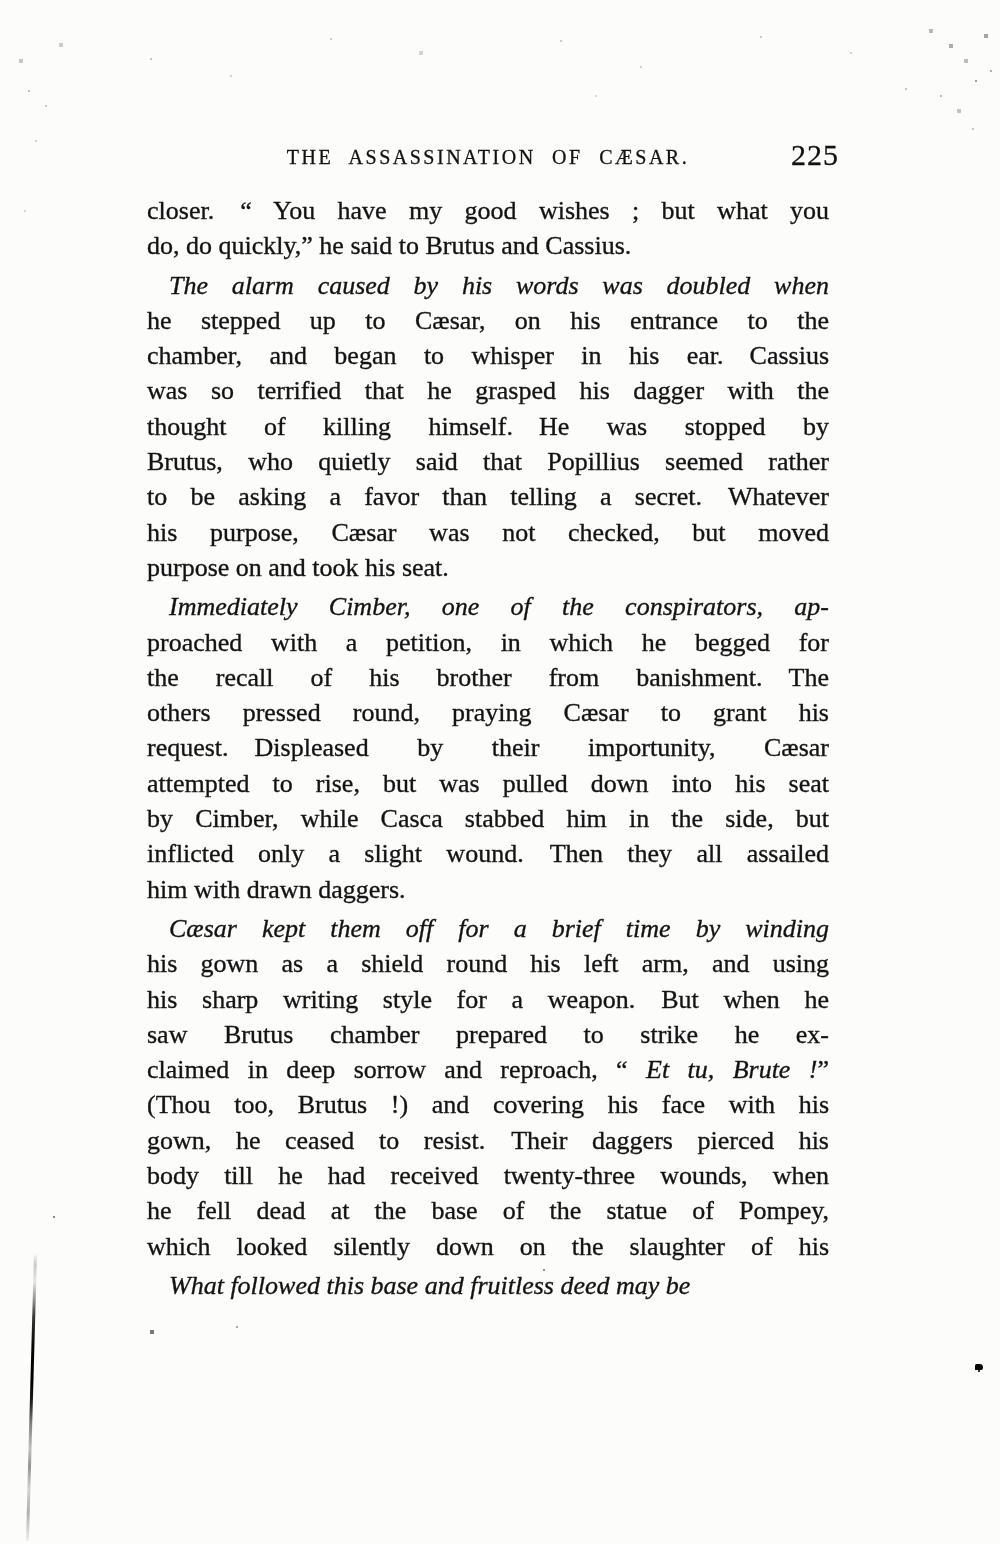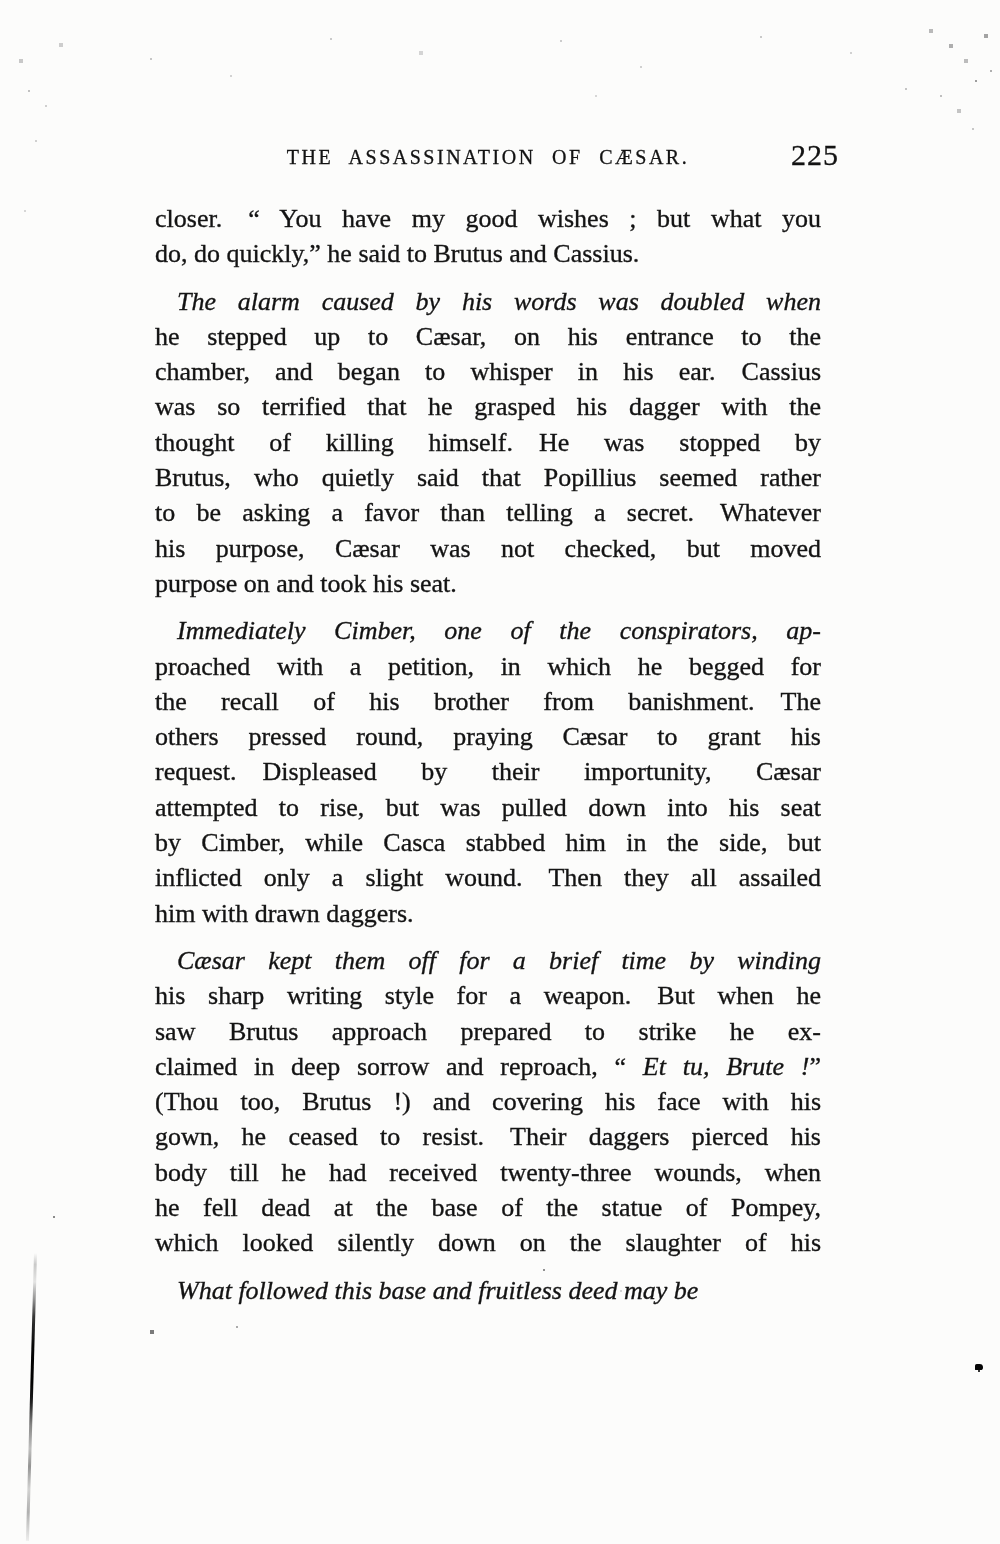--- a/index.html
+++ b/index.html
@@ -48,21 +48,21 @@
   
   .body-text {
     position: absolute;
     left: 143px;
     top: 189px;
     width: 690px;
     font-size: 26px;
     line-height: 35.3px;
     -webkit-text-stroke: 0.35px #1a1a1a;
   }
-  .para { margin: 12px; }
+  .para { margin: 4px; }
   .line {
     text-align: justify;
     text-align-last: justify;
   }
   .line.para-last {
     text-align-last: left;
   }
   .para.indent .line:first-child {
     text-indent: 22px;
     font-style: italic;
@@ -186,22 +186,23 @@
         <div class="line">the recall of his brother from banishment.  The</div>
         <div class="line">others pressed round, praying Cæsar to grant his</div>
         <div class="line">request.  Displeased by their importunity, Cæsar</div>
         <div class="line">attempted to rise, but was pulled down into his seat</div>
         <div class="line">by Cimber, while Casca stabbed him in the side, but</div>
         <div class="line">inflicted only a slight wound.  Then they all assailed</div>
         <div class="line para-last">him with drawn daggers.</div>
       </div>
     <div class="para indent">
         <div class="line">Cæsar kept them off for a brief time by winding</div>
+        <div class="line">his gown as a shield round his left arm, and using</div>
         <div class="line">his sharp writing style for a weapon.  But when he</div>
-        <div class="line">saw Brutus approach prepared to strike he ex-</div>
+        <div class="line">saw Brutus chamber prepared to strike he ex-</div>
         <div class="line">claimed in deep sorrow and reproach, “ <i>Et tu, Brute !</i>”</div>
         <div class="line">(Thou too, Brutus !) and covering his face with his</div>
         <div class="line">gown, he ceased to resist.  Their daggers pierced his</div>
         <div class="line">body till he had received twenty-three wounds, when</div>
         <div class="line">he fell dead at the base of the statue of Pompey,</div>
         <div class="line">which looked silently down on the slaughter of his</div>
       </div>
     <div class="para indent">
         <div class="line para-last">What followed this base and fruitless deed may be</div>
       </div>

